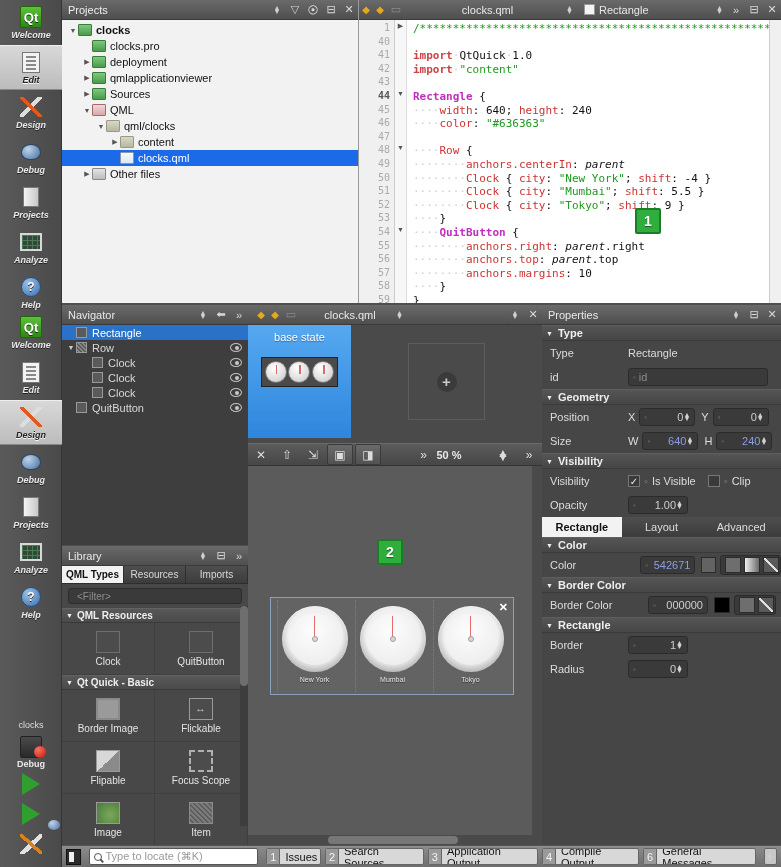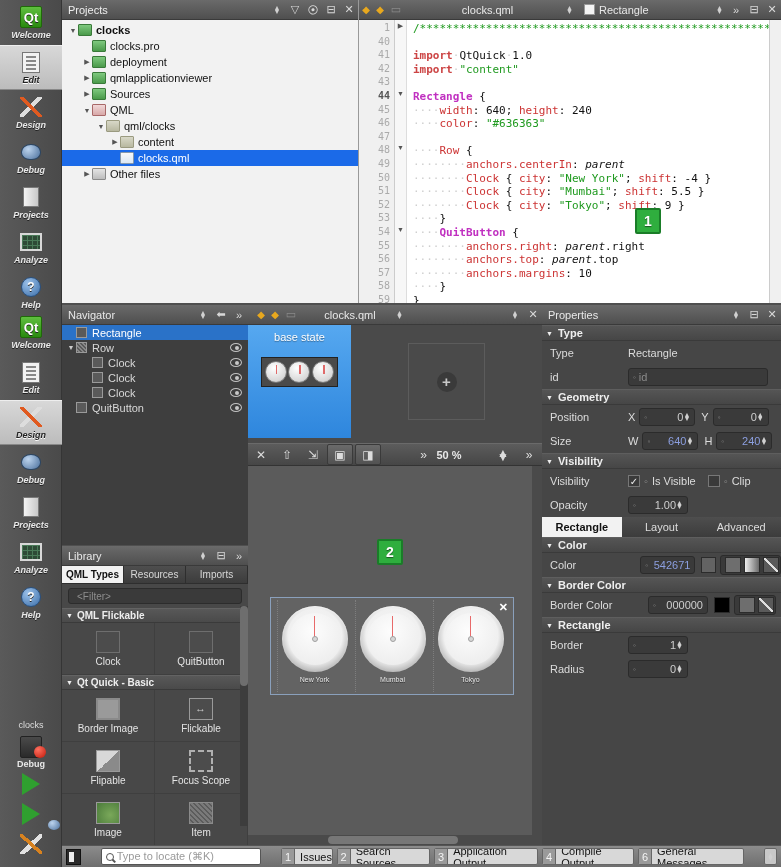--- a/index.html
+++ b/index.html
@@ -240,21 +240,21 @@
   .sw.solid{background:#636363;}
   .sw.black{background:#000;}
   .sw.grad{background:linear-gradient(to right,#efefef,#6a6a6a);}
   .sw.btnbox{background:#6e6e6e;}
   .sw.diag{background:linear-gradient(45deg,#5a5a5a 45%,#e0e0e0 45%,#e0e0e0 55%,#5a5a5a 55%);}
   .swgrp{display:flex;background:#3a3a3a;border:1px solid #2b2b2b;border-radius:3px;padding:1px;margin-left:4px;}
 
   
   .statusbar{position:absolute;left:62px;bottom:0;width:719px;height:22px;
     background:linear-gradient(to bottom,#8c8c8c,#6e6e6e);border-top:1px solid #555;
-    display:flex;align-items:center;padding:0 4px;gap:20px;}
+    display:flex;align-items:center;padding:0 4px;gap:8px;}
   .sbicon{width:16px;height:16px;background:#2a2a2a;border:1px solid #111;
     display:flex;align-items:center;justify-content:center;}
   .sbicon:after{content:"";width:5px;height:10px;background:#eee;margin-left:-4px;}
   .locate{width:176px;height:17px;background:#fff;border:1px solid #555;border-radius:2px;
     display:flex;align-items:center;padding-left:4px;color:#9a9a9a;font-size:11px;gap:3px;}
   .maglass{width:8px;height:8px;border:1.5px solid #555;border-radius:50%;position:relative;}
   .maglass:after{content:"";position:absolute;right:-3px;bottom:-2px;width:4px;height:1.5px;
     background:#555;transform:rotate(45deg);}
   .outbtn{height:17px;display:flex;align-items:center;background:#d8d8d8;
     border:1px solid #666;border-radius:2px;font-size:11px;color:#111;overflow:hidden;}
@@ -694,21 +694,21 @@
         <div class="libtab sel">QML Types</div>
         <div class="libtab">Resources</div>
         <div class="libtab">Imports</div>
       </div>
     <div class="filterwrap">
       <div class="filterbox">&lt;Filter&gt;</div>
     </div>
     <div id="library-sections" style="position:relative">
         <div class="secthdr">
           <span class="tri">▼</span>
-          <span>QML Flickable</span>
+          <span>QML Resources</span>
         </div>
         <div class="grid">
           <div class="cell">
             <span class="cellico empty"></span>
             <span class="celllbl">Clock</span>
           </div>
           <div class="cell">
             <span class="cellico empty"></span>
             <span class="celllbl">QuitButton</span>
           </div>

